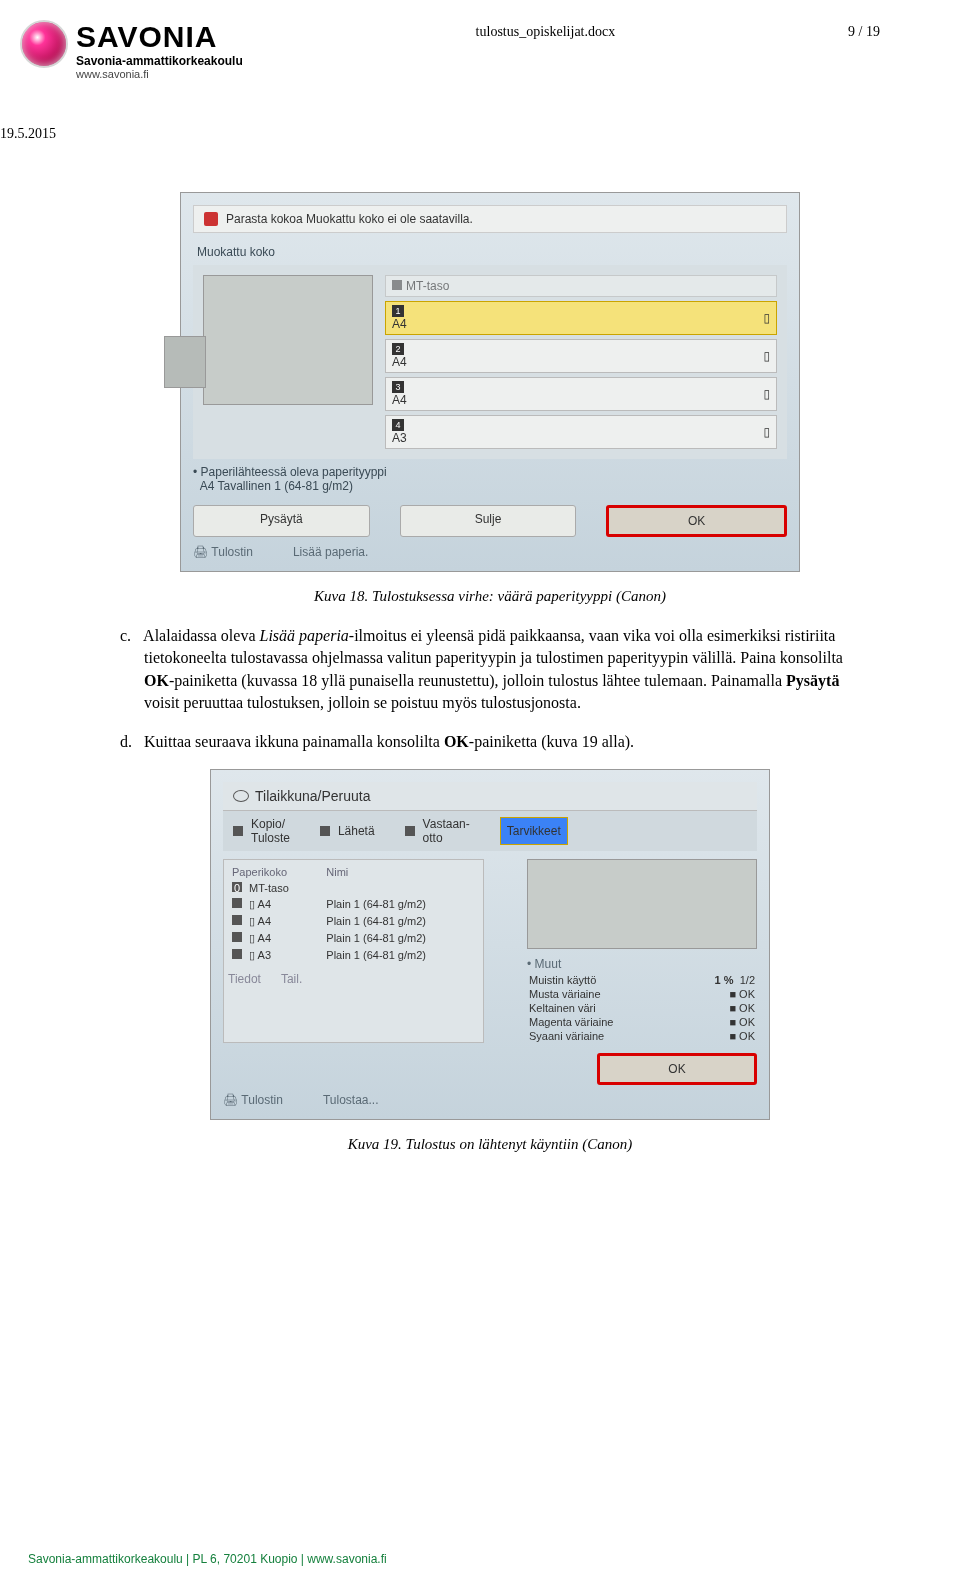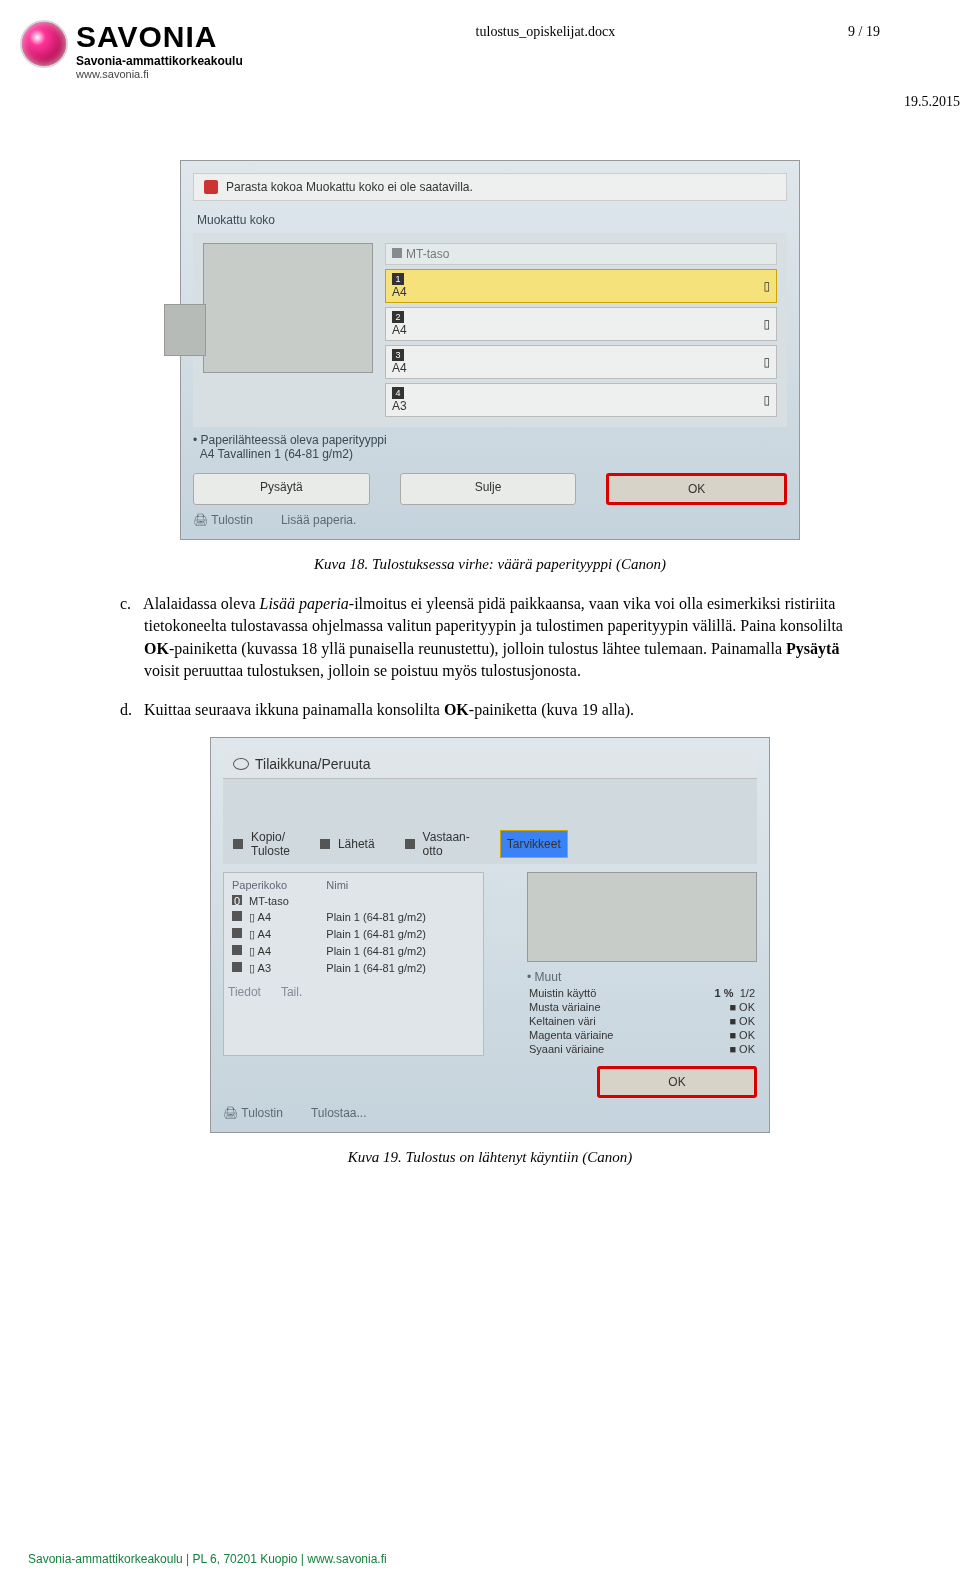--- a/index.html
+++ b/index.html
@@ -22,21 +22,21 @@
     background: radial-gradient(circle at 35% 35%, #fff 0%, #f39 20%, #c0145d 60%, #8a0c44 100%);
     border: 2px solid #d6d6d6;
     box-shadow: inset 0 0 8px rgba(255,255,255,0.7);
   }
   .logo-text { display:flex; flex-direction:column; }
   .logo-title { font-family: Arial, sans-serif; font-weight: 900; font-size: 30px; letter-spacing:1px; color:#000; }
   .logo-sub { font-family: Arial, sans-serif; font-weight:700; font-size:12px; color:#000; }
   .logo-url { font-family: Arial, sans-serif; font-size:11px; color:#444; }
   .header-mid { flex:1; text-align:center; font-size:14px; margin-top:4px; }
   .header-right { font-size:14px; margin-top:4px; white-space:nowrap; }
-  .date-row { text-align:right; font-size:14px; margin-top:4px; margin-bottom:50px; }
+  .date-row { text-align:left; font-size:14px; margin-top:36px; margin-bottom:50px; }
   .content { padding: 0 100px 0 120px; font-size:16px; }
   .para { margin-bottom:16px; line-height:1.4; }
   .para-indent { text-indent:-24px; padding-left:24px; }
   .caption { font-style: italic; text-align:center; margin: 16px 0 20px; font-size:15px; }
   .screenshot {
     width: 620px; margin: 8px auto 0; display:block;
     background: linear-gradient(180deg, #dfe7ec 0%, #c5d3dc 100%);
     border: 1px solid #999;
     padding: 12px;
     font-family: Arial, sans-serif;
@@ -52,26 +52,26 @@
   .printer { width:170px; height:130px; background:#c7ccc9; border:1px solid #999; position:relative; }
   .printer::before { content:''; position:absolute; left:-40px; top:60px; width:40px; height:50px; background:#b6bbb8; border:1px solid #999; }
   .trays { flex:1; display:flex; flex-direction:column; gap:4px; }
   .tray { background:#eef0ef; border:1px solid #bbb; padding:3px 6px; display:flex; justify-content:space-between; align-items:center; }
   .tray.hi { background:#f5e27a; border-color:#caa400; }
   .tray .sq { width:12px;height:12px;background:#333;color:#fff;font-size:9px;display:flex;align-items:center;justify-content:center; }
   .ss-papertype { padding:6px 0 4px; color:#3a4a55; }
   .ss-buttons { display:flex; gap:30px; margin-top:8px; }
   .ss-btn { flex:1; text-align:center; padding:6px 0; background:#e9ebe8; border:1px solid #aaa; border-radius:3px; }
   .ss-btn.ok { border:3px solid #d80000; background:#d8d3c8; }
-  .ss-foot { display:flex; gap:28px; margin-top:8px; color:#5a6a75; }
+  .ss-foot { display:flex; gap:40px; margin-top:8px; color:#5a6a75; }
   
   .ss2-top { background:#dfe5e8; padding:6px 10px; display:flex; align-items:center; gap:6px; border-bottom:1px solid #bbb; }
   .eye { width:16px;height:12px;border:1px solid #555;border-radius:50%; }
   .ss2-tabs { display:flex; gap:30px; padding:6px 10px; background:#d0d9de; }
-  .ss2-tab { display:flex; align-items:center; gap:4px;margin-top:45px; }
+  .ss2-tab { display:flex; align-items:center; gap:4px; }
   .ss2-tab.hi { background:#3b82f6; padding:2px 6px; border:1px solid #caa400; }
   .ss2-row { display:flex; gap:10px; margin-top:8px; }
   .ss2-left { flex:1; background:#dfe5e8; border:1px solid #bbb; padding:4px; }
   .ss2-left table { width:100%; border-collapse:collapse; font-size:11px; }
   .ss2-left th { text-align:left; font-weight:normal; color:#667; padding:2px 4px; }
   .ss2-left td { padding:2px 4px; }
   .ss2-right { width:230px; display:flex; flex-direction:column;margin-left:33px; }
   .ss2-right .pimg { height:90px; background:#c7ccc9; border:1px solid #999; margin-bottom:6px; }
   .ss2-right .line { display:flex; justify-content:space-between; padding:1px 2px; font-size:11px;text-align:right; }
   .ss2-okrow { display:flex; justify-content:flex-end; margin-top:10px; }

